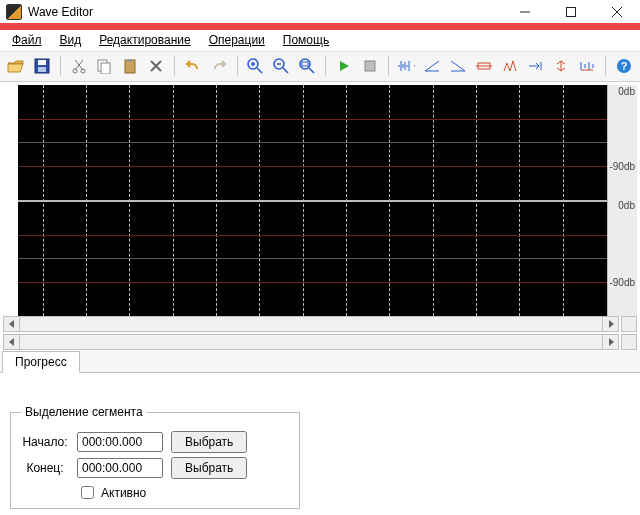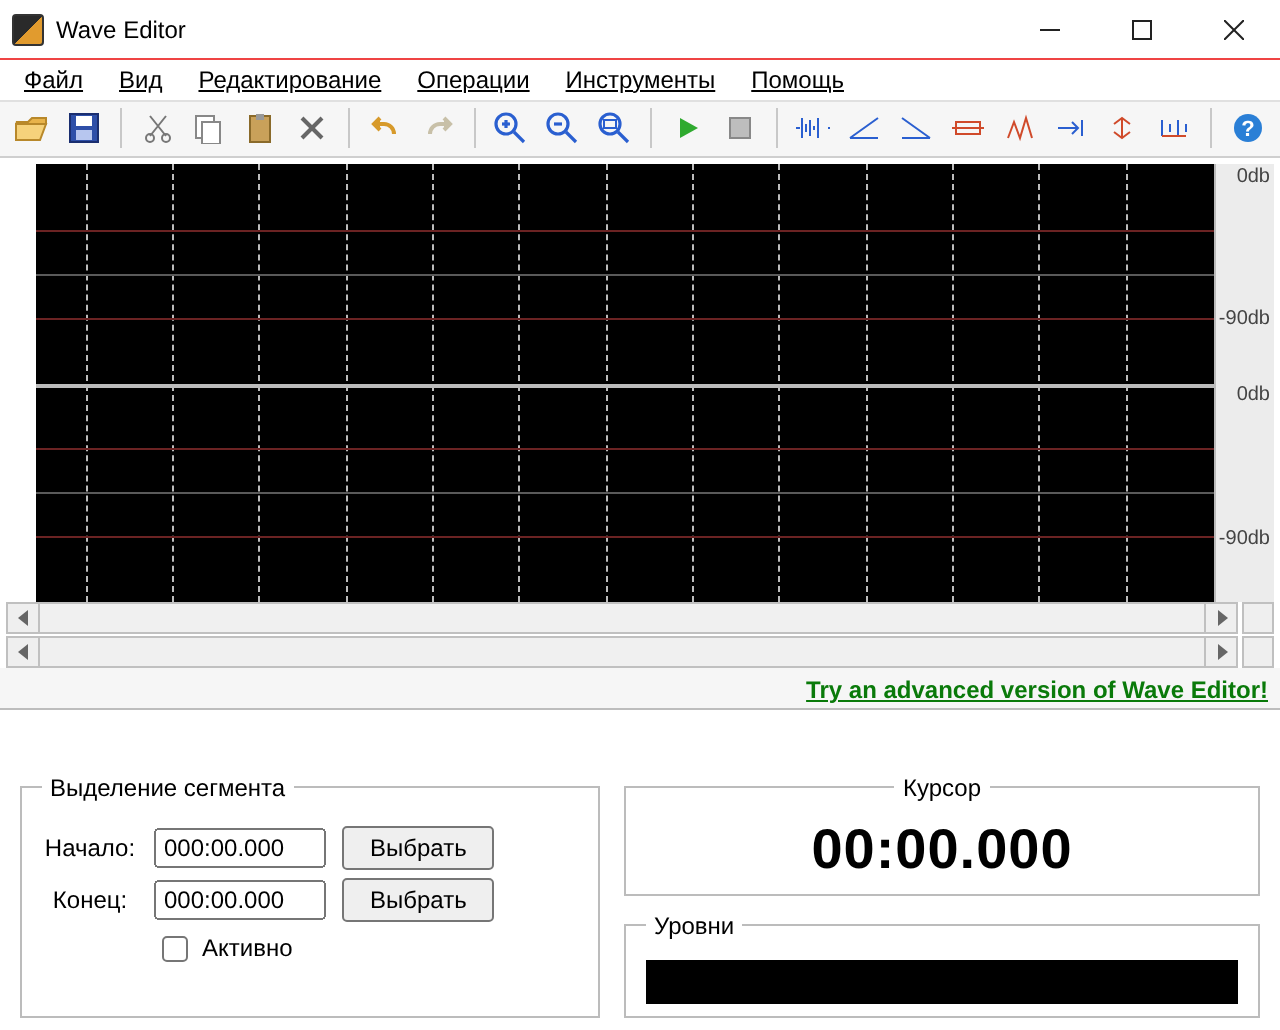--- a/index.html
+++ b/index.html
@@ -16,21 +16,21 @@
     flex-direction: column;
   }
 
   
   .titlebar {
     height: 30px;
     display: flex;
     align-items: center;
     padding: 0 0 0 6px;
     background: #fff;
-    border-bottom: 1px solid #ef4444;
+    border-bottom: 7px solid #ef4444;
   }
   .titlebar .app-icon {
     width: 16px; height: 16px;
     background: linear-gradient(135deg,#2a2a2a 50%,#e19b2e 50%);
     border: 1px solid #333;
     margin-right: 6px;
     border-radius: 2px;
   }
   .titlebar .title {
     flex: 0 0 auto;
@@ -282,21 +282,20 @@
         <line x1="10" y1="0" x2="0" y2="10"></line>
       </svg>
   </div>
 </div>
 
 <div class="menubar">
   <div class="menuitem">Файл</div>
   <div class="menuitem">Вид</div>
   <div class="menuitem">Редактирование</div>
   <div class="menuitem">Операции</div>
-  <div class="menuitem">Инструменты</div>
   <div class="menuitem">Помощь</div>
 </div>
 
 <div class="toolbar">
   <div class="tbtn">
     <svg width="18" height="16">
         <path d="M1 5h6l2-2h7v3H3z" fill="#e8b34a" stroke="#b8882a"></path>
         <path d="M1 6h15l-3 8H1z" fill="#f6d27b" stroke="#b8882a"></path>
       </svg>
   </div>
@@ -497,22 +496,22 @@
     <div class="arrow last">
         <svg width="8" height="8">
           <path d="M2 0l5 4-5 4z" fill="#666"></path>
         </svg>
       </div>
   </div>
   <div class="sb-corner"></div>
 </div>
 
 <div class="tabrow">
+  <div class="tab">Прогресс</div>
   <div class="spacer"></div>
-  <a class="promo">Try an advanced version of Wave Editor!</a>
 </div>
 
 <div class="bottom">
 
   <fieldset class="group seg">
     <legend>Выделение сегмента</legend>
     <div class="row">
       <span class="lbl">Начало:</span>
       <input type="text" value="000:00.000" style="">
       <button>Выбрать</button>
@@ -521,25 +520,15 @@
       <span class="lbl">Конец:</span>
       <input type="text" value="000:00.000" style="">
       <button>Выбрать</button>
     </div>
     <label class="chk">
       <input type="checkbox" style="">
       <span>Активно</span>
     </label>
   </fieldset>
 
-  <div class="cursor-col">
-    <fieldset class="group cursor-box">
-      <legend>Курсор</legend>
-      <div class="cursor-time">00:00.000</div>
-    </fieldset>
-    <fieldset class="group levels-box">
-      <legend>Уровни</legend>
-      <div class="bar"></div>
-    </fieldset>
-  </div>
 
 
 </div>
 
 </body></html>

